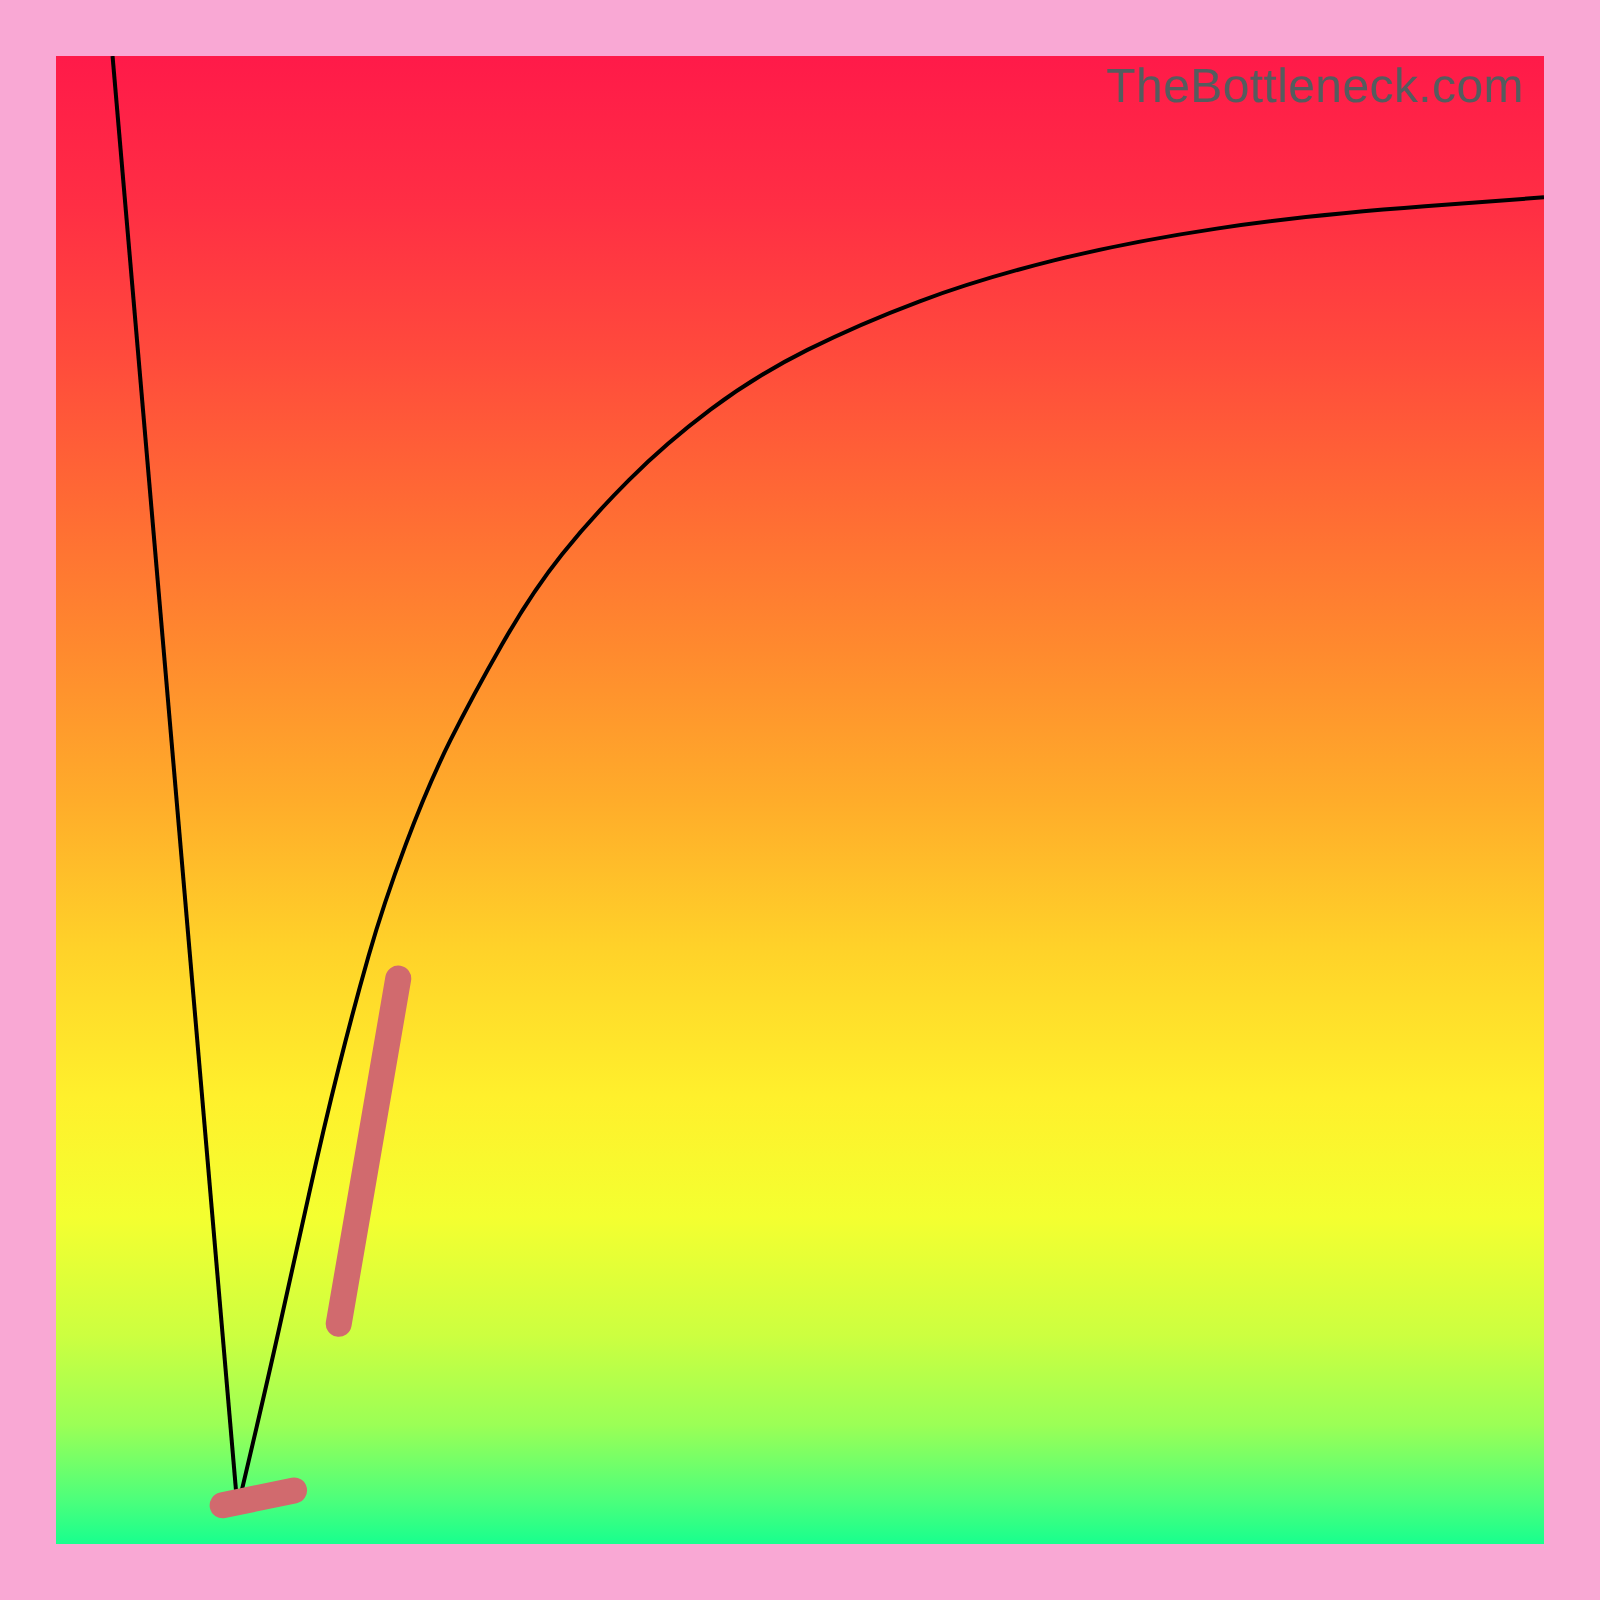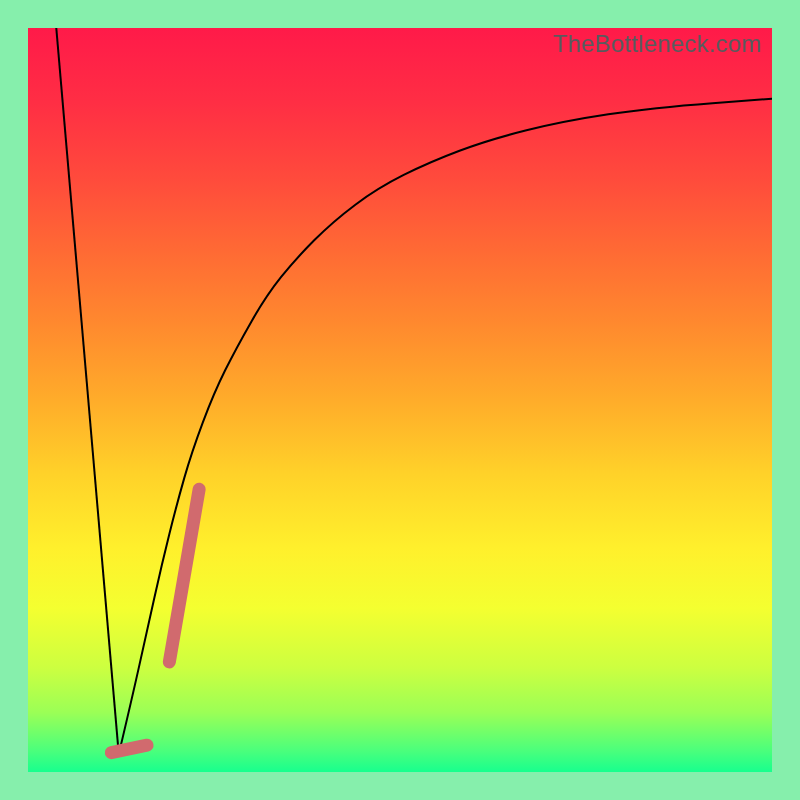--- a/index.html
+++ b/index.html
@@ -9,21 +9,21 @@
     height: 800px;
     background: #000;
     overflow: hidden;
   }
   .frame {
     position: absolute;
     left: 0;
     top: 0;
     width: 800px;
     height: 800px;
-    background: #86efac;
+    background: #f9a8d4;
   }
   .plot {
     position: absolute;
     left: 28px;
     top: 28px;
     width: 744px;
     height: 744px;
     overflow: hidden;
   }
   .gradient {

